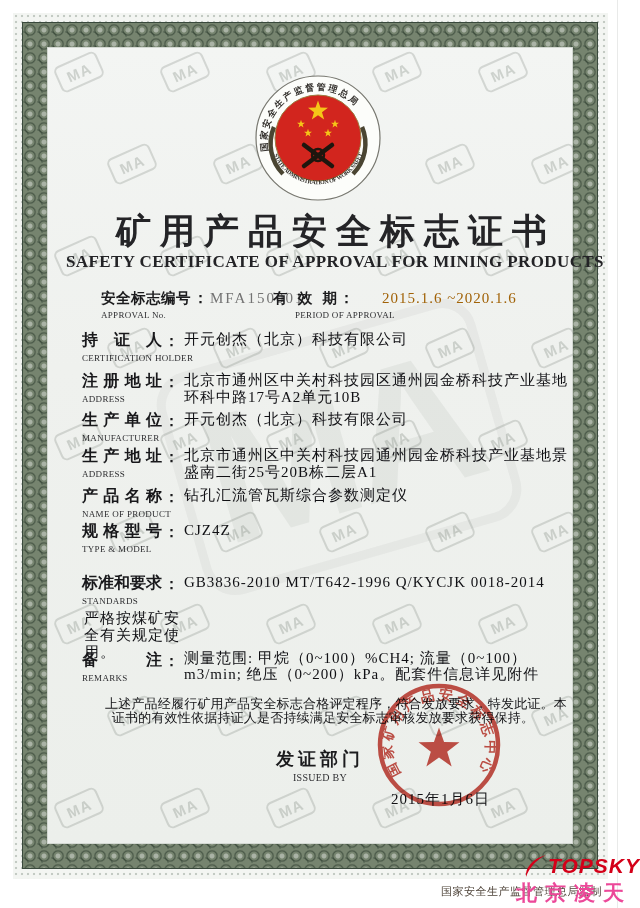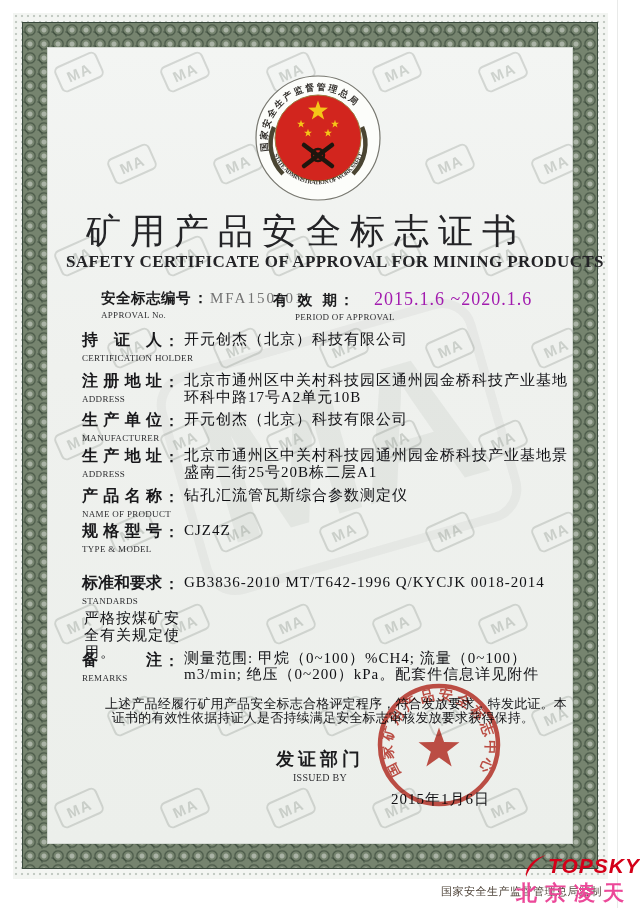--- a/index.html
+++ b/index.html
@@ -32,34 +32,34 @@
             font-family:"Liberation Sans","DejaVu Sans",sans-serif;}
   .wm-giant{position:absolute;left:128px;top:286px;width:330px;height:230px;
             border:9px solid rgba(112,118,110,.07);border-radius:34px;
             display:flex;align-items:center;justify-content:center;
             transform:rotate(-16deg);
             font-family:"Liberation Sans","DejaVu Sans",sans-serif;
             font-weight:bold;font-size:185px;color:rgba(112,118,110,.09);letter-spacing:-8px;}
   
   .content{position:absolute;left:46px;top:46px;width:528px;height:800px;}
   .emblem{position:absolute;left:207px;top:27px;width:130px;height:130px;}
-  .title{position:absolute;left:40px;top:162px;width:470px;text-align:left;
-         font-size:35px;font-weight:normal;letter-spacing:9px;color:#242427;white-space:nowrap;}
+  .title{position:absolute;left:40px;top:162px;width:470px;text-align:right;
+         font-size:35px;font-weight:bold;letter-spacing:9px;color:#242427;white-space:nowrap;}
   .subtitle{position:absolute;left:20px;top:206px;width:510px;text-align:center;
             font-size:17px;font-weight:bold;letter-spacing:.4px;color:#232326;white-space:nowrap;}
   .sub{font-size:9px;letter-spacing:.3px;color:#2d2d30;white-space:nowrap;margin-top:2px;}
   .colon{font-size:15px;font-weight:bold;padding:0 2px;}
   
   .hdr-left{position:absolute;left:55px;top:243px;}
   .hdr-left .cnlab{font-size:14.5px;font-weight:bold;letter-spacing:.5px;}
   .hval{font-size:15px;letter-spacing:2px;color:#737373;margin-top:40px;}
   .hdr-right{position:absolute;left:227px;top:243px;}
   .cn3{display:inline-block;width:64px;text-align:justify;text-align-last:justify;
        font-size:14.5px;font-weight:bold;vertical-align:bottom;}
-  .vdates{font-size:18px;letter-spacing:1px;margin-left:18px;color:#a21caf;white-space:nowrap;}
+  .vdates{font-size:15px;letter-spacing:1px;margin-left:26px;color:#a16207;white-space:nowrap;}
   .hdr-right .sub{margin-left:22px;}
   
   .row{position:absolute;left:36px;width:492px;display:grid;grid-template-columns:100px 1fr;}
   .cn{display:inline-block;width:80px;text-align:justify;text-align-last:justify;
       font-size:16px;font-weight:bold;color:#18181b;vertical-align:bottom;}
   .val{font-size:15px;letter-spacing:1px;line-height:17px;color:#101014;padding-left:2px;padding-top:1px;}
   .row-remarks .val{max-width:362px;line-height:15.5px;}
   
   .decl{position:absolute;left:27px;top:651px;width:500px;font-size:13px;line-height:13.5px;
         letter-spacing:.2px;text-indent:26px;color:#141417;text-align:center;}

